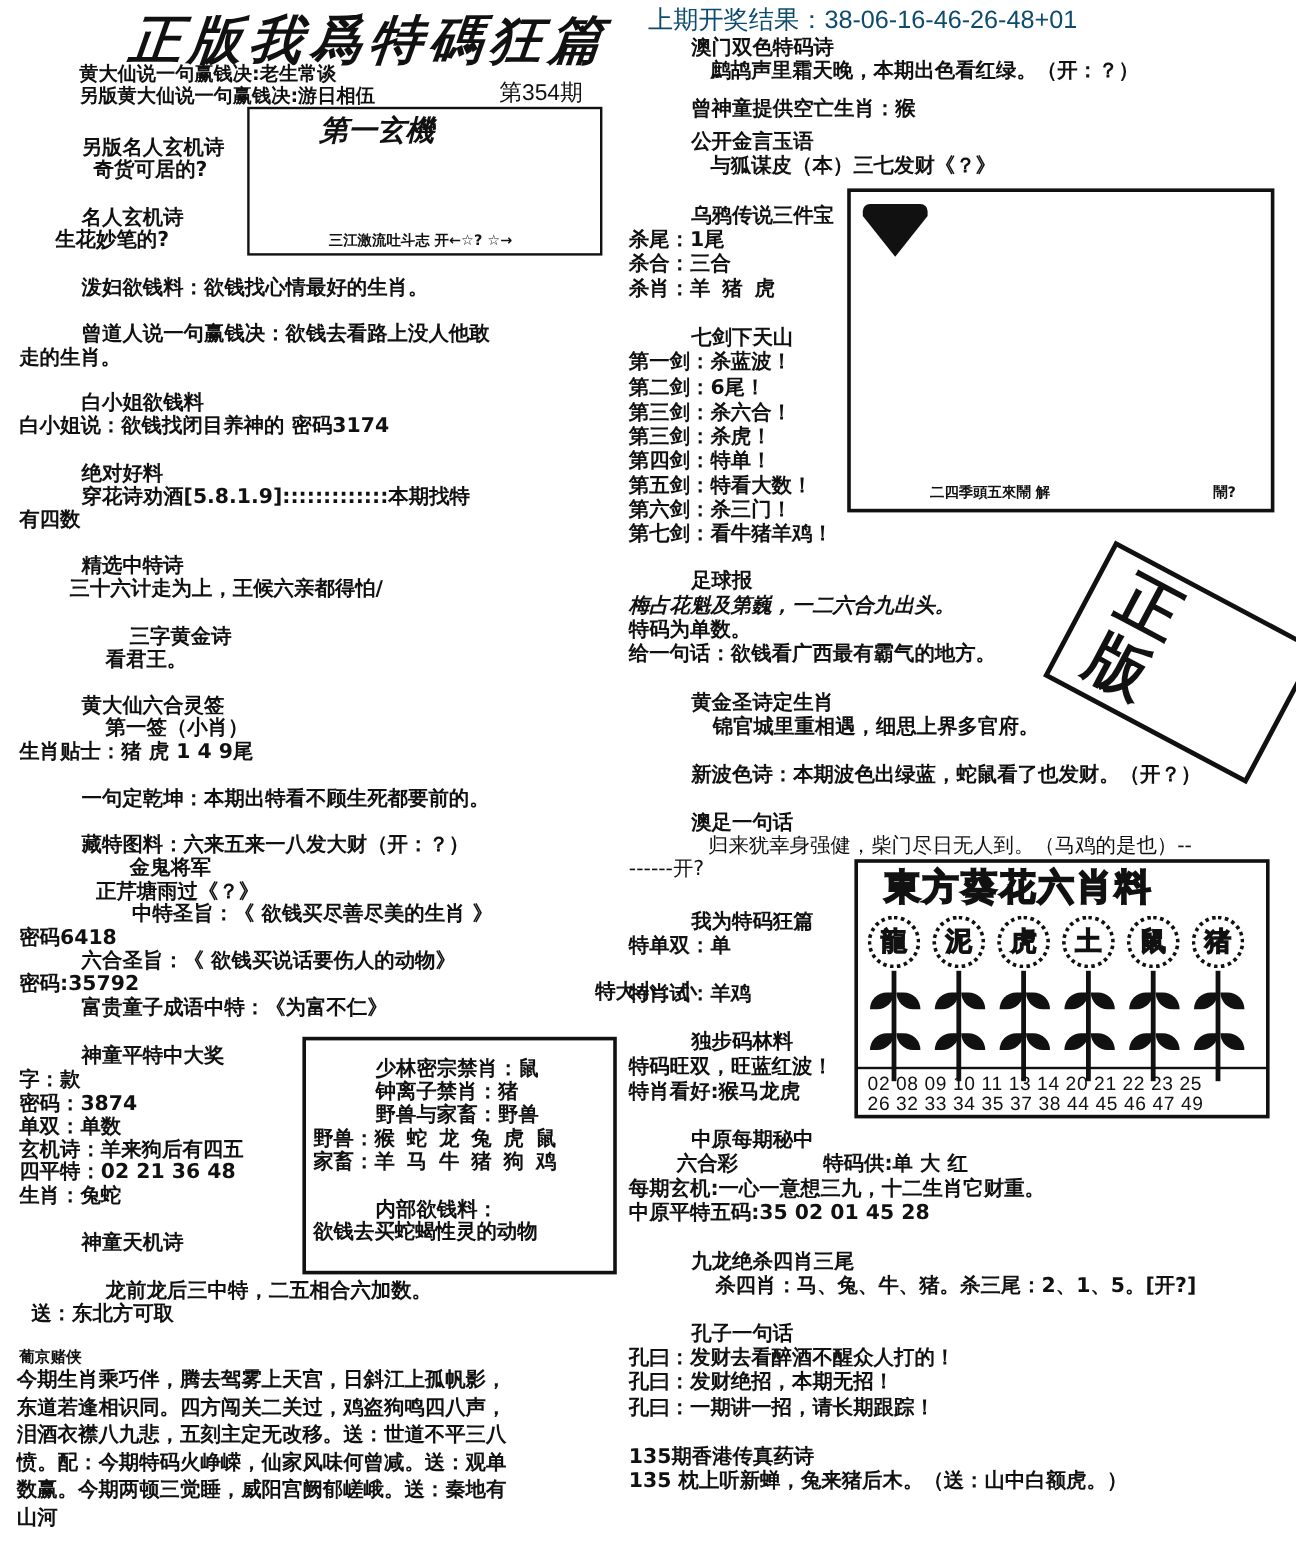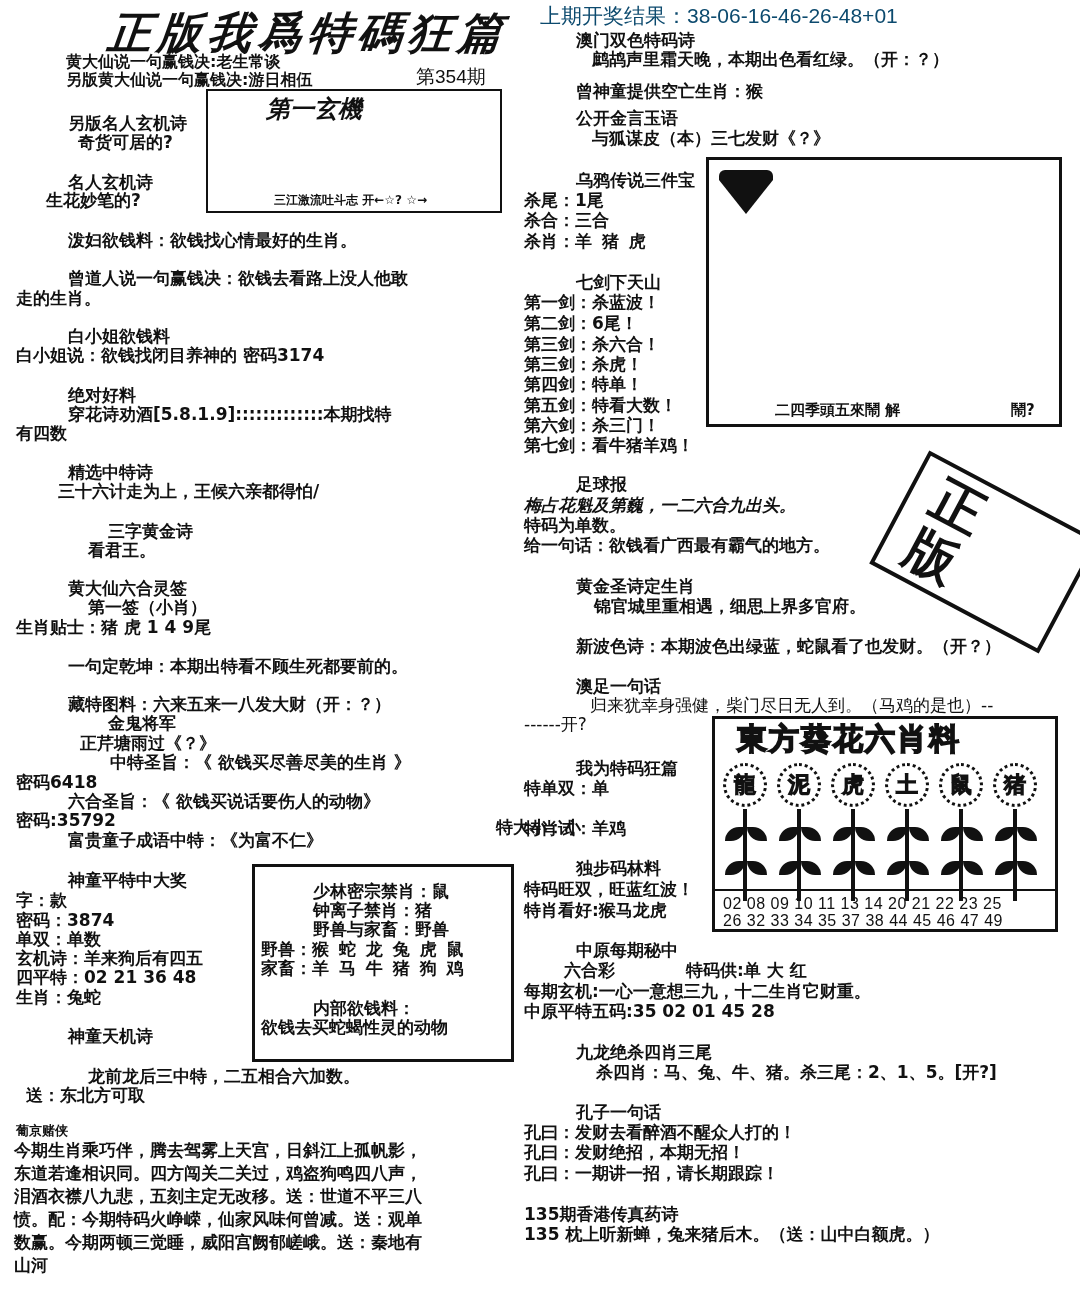--- a/index.html
+++ b/index.html
@@ -7,21 +7,21 @@
   body { position: relative; font-family: "DejaVu Sans", sans-serif; color: #111; font-weight: bold; }
   .abs { position: absolute; white-space: nowrap; }
   .t { font-size: 17px; line-height: 20px; }
   .t16 { font-size: 16px; line-height: 19px; }
   .main-title { font-size: 44px; font-weight: 900; font-style: italic; letter-spacing: 6px; transform: skewX(-6deg); }
   .issue { font-size: 19px; font-weight: normal; font-family: "Liberation Sans", sans-serif; }
   .red { color: #0c4a6e; font-family: "Liberation Sans", sans-serif; font-weight: normal; font-size: 21px; }
   .box { position: absolute; border: 2px solid #111; background: #fff; }
   .box3 { border-width: 3px; }
   .outline-title { font-family: "DejaVu Serif", serif; font-size: 31px; color: #fff; -webkit-text-stroke: 1.3px #111; letter-spacing: 2px; }
-  .small { font-size: 15px; line-height: 13px; }
+  .small { font-size: 12px; line-height: 13px; }
   .stamp { position: absolute; border: 4px solid #111; transform: rotate(28deg); font-size: 52px; font-weight: 900; line-height: 56px; padding: 4px 22px; letter-spacing: 24px; background: #fff; }
   .numgrid { font-family: "Liberation Sans", sans-serif; font-weight: normal; font-size: 16px; line-height: 17px; letter-spacing: 0.5px; }
   .flower { position: absolute; width: 44px; }
   .flower-head { width: 44px; height: 44px; border-radius: 50%; border: 3px dotted #111; display: flex; align-items: center; justify-content: center; font-size: 22px; font-family: "DejaVu Serif", serif; color: #fff; -webkit-text-stroke: 1px #111; }
   .stem { position: absolute; left: 20px; top: 46px; width: 4px; height: 92px; background: #111; }
   .leaf { position: absolute; width: 20px; height: 14px; background: #111; }
   .leaf.l { border-radius: 14px 0 14px 0; }
   .leaf.r { border-radius: 0 14px 0 14px; }
   .gem { width: 0; height: 0; border-left: 27px solid transparent; border-right: 27px solid transparent; border-top: 34px solid #111; position: absolute; }
   .gem-top { position: absolute; width: 54px; height: 10px; background: #111; border-radius: 6px 6px 0 0; }

